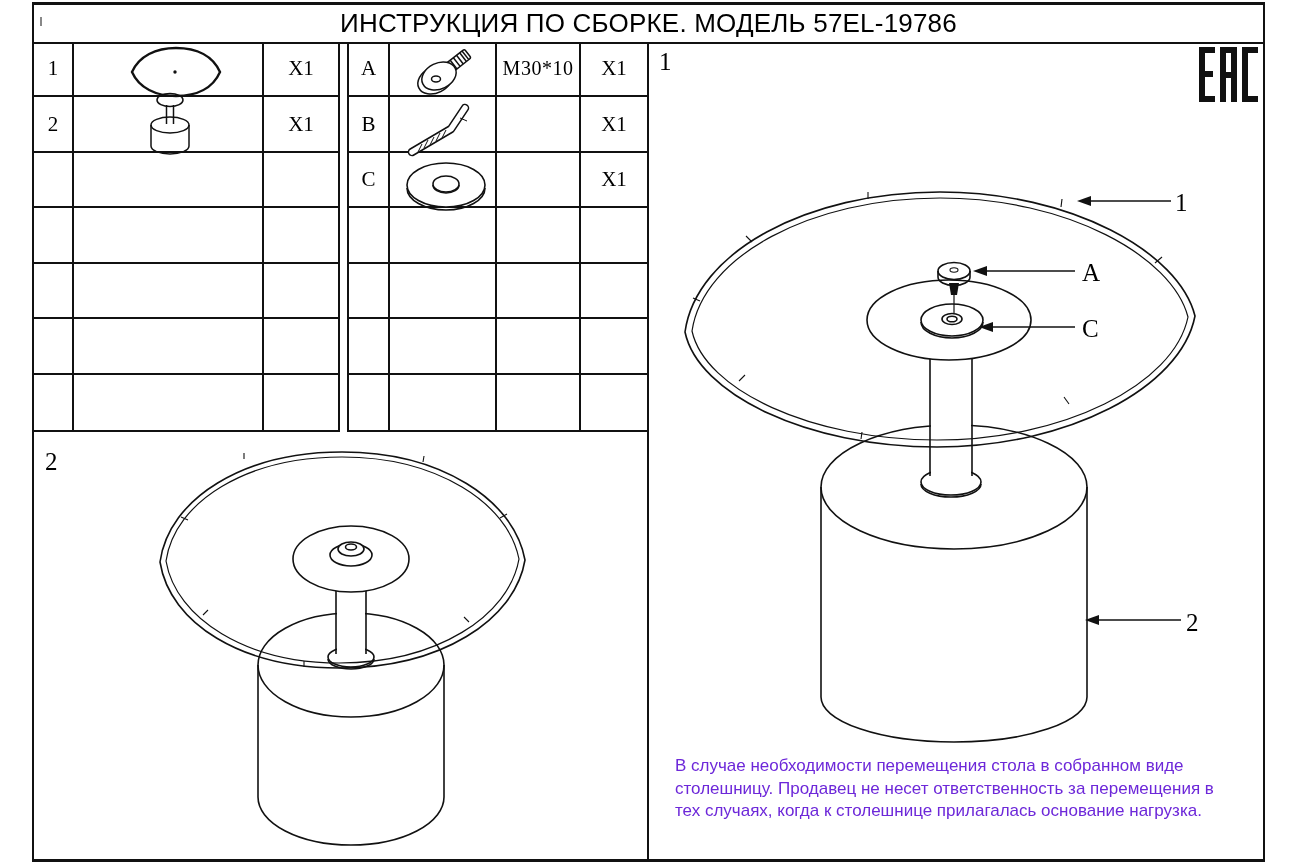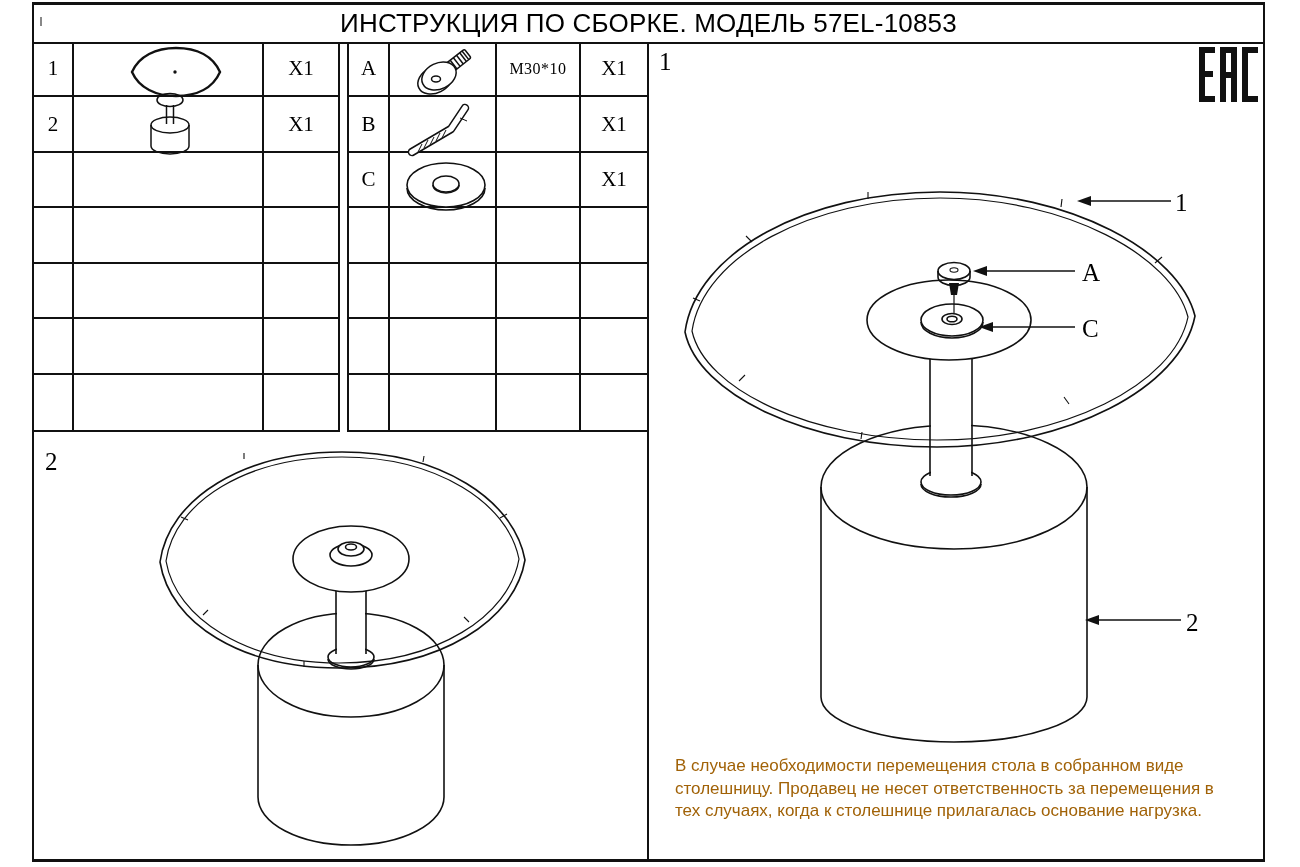--- a/index.html
+++ b/index.html
@@ -10,46 +10,46 @@
   .titlebar{position:absolute;left:0;top:0;right:0;height:37px;border-bottom:2px solid #111;
             display:flex;align-items:center;justify-content:center;}
   .titlebar .t{font-size:26px;letter-spacing:.2px;color:#000;}
   .stray{position:absolute;left:6px;top:12px;width:2px;height:9px;background:#888;}
   
   .tbl{position:absolute;display:grid;box-sizing:border-box;}
   .cell{border-right:2px solid #111;border-bottom:2px solid #111;display:flex;align-items:center;justify-content:center;
         font-family:"Liberation Serif",serif;font-size:21px;color:#000;box-sizing:border-box;}
   .cell.lc{border-right:none;}
   .cell.lr{border-bottom:none;}
-  .cell.spec{font-size:16px;letter-spacing:.5px;}
+  .cell.spec{font-size:20px;letter-spacing:.5px;}
   .parts{left:0;top:37px;width:306px;height:390px;border-right:2px solid #111;border-bottom:2px solid #111;
          grid-template-columns:40px 190px 1fr;grid-template-rows:repeat(7,1fr);}
   .hard{left:313px;top:37px;width:302px;height:390px;border-left:2px solid #111;border-right:2px solid #111;border-bottom:2px solid #111;
         grid-template-columns:41px 107px 84px 1fr;grid-template-rows:repeat(7,1fr);}
   .divider-lower{position:absolute;left:613px;top:427px;width:2px;height:427px;background:#111;}
   svg{position:absolute;}
   .icons-overlay{left:0;top:37px;pointer-events:none;}
   .d1{left:617px;top:37px;pointer-events:none;}
   .d2{left:0;top:427px;pointer-events:none;}
   .eac{left:1165px;top:41px;}
-  .note{position:absolute;left:641px;top:750px;width:560px;font-size:17px;line-height:22.5px;color:#a16207;}
+  .note{position:absolute;left:641px;top:750px;width:560px;font-size:17px;line-height:22.5px;color:#6d28d9;}
   .note div{white-space:nowrap;}
   text{font-family:"Liberation Serif",serif;fill:#000;}
   .steptext{font-size:25px;}
   .callouttext{font-size:25px;}
 </style>
 </head>
 <body>
 
 <div class="canvas">
   <div class="sheet">
     <div class="stray"></div>
 
     <div class="titlebar">
-      <div class="t">ИНСТРУКЦИЯ ПО СБОРКЕ. МОДЕЛЬ 57EL-10853</div>
+      <div class="t">ИНСТРУКЦИЯ ПО СБОРКЕ. МОДЕЛЬ 57EL-19786</div>
     </div>
 
     <div class="tbl parts">
       <div class="cell">1</div>
       <div class="cell"></div>
       <div class="cell lc">X1</div>
 
       <div class="cell">2</div>
       <div class="cell"></div>
       <div class="cell lc">X1</div>

